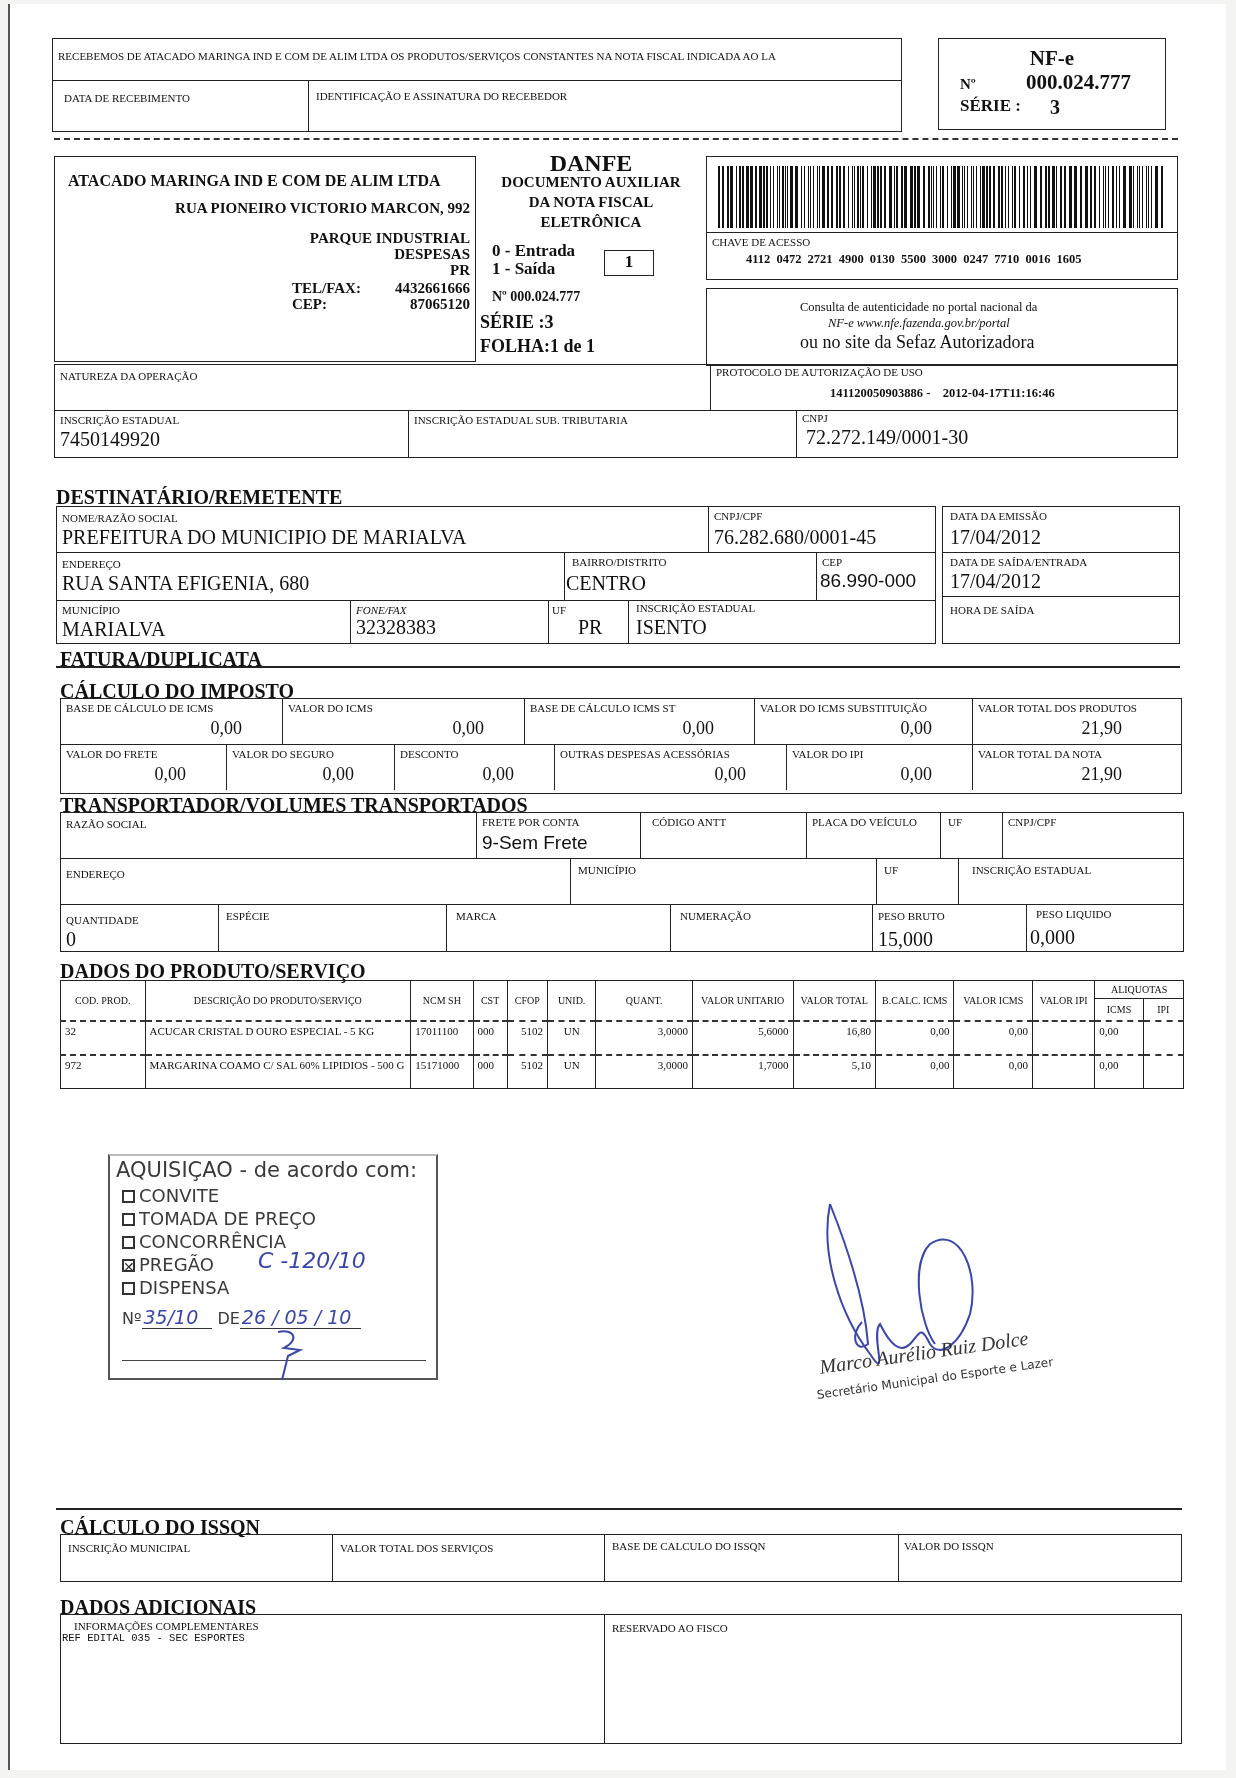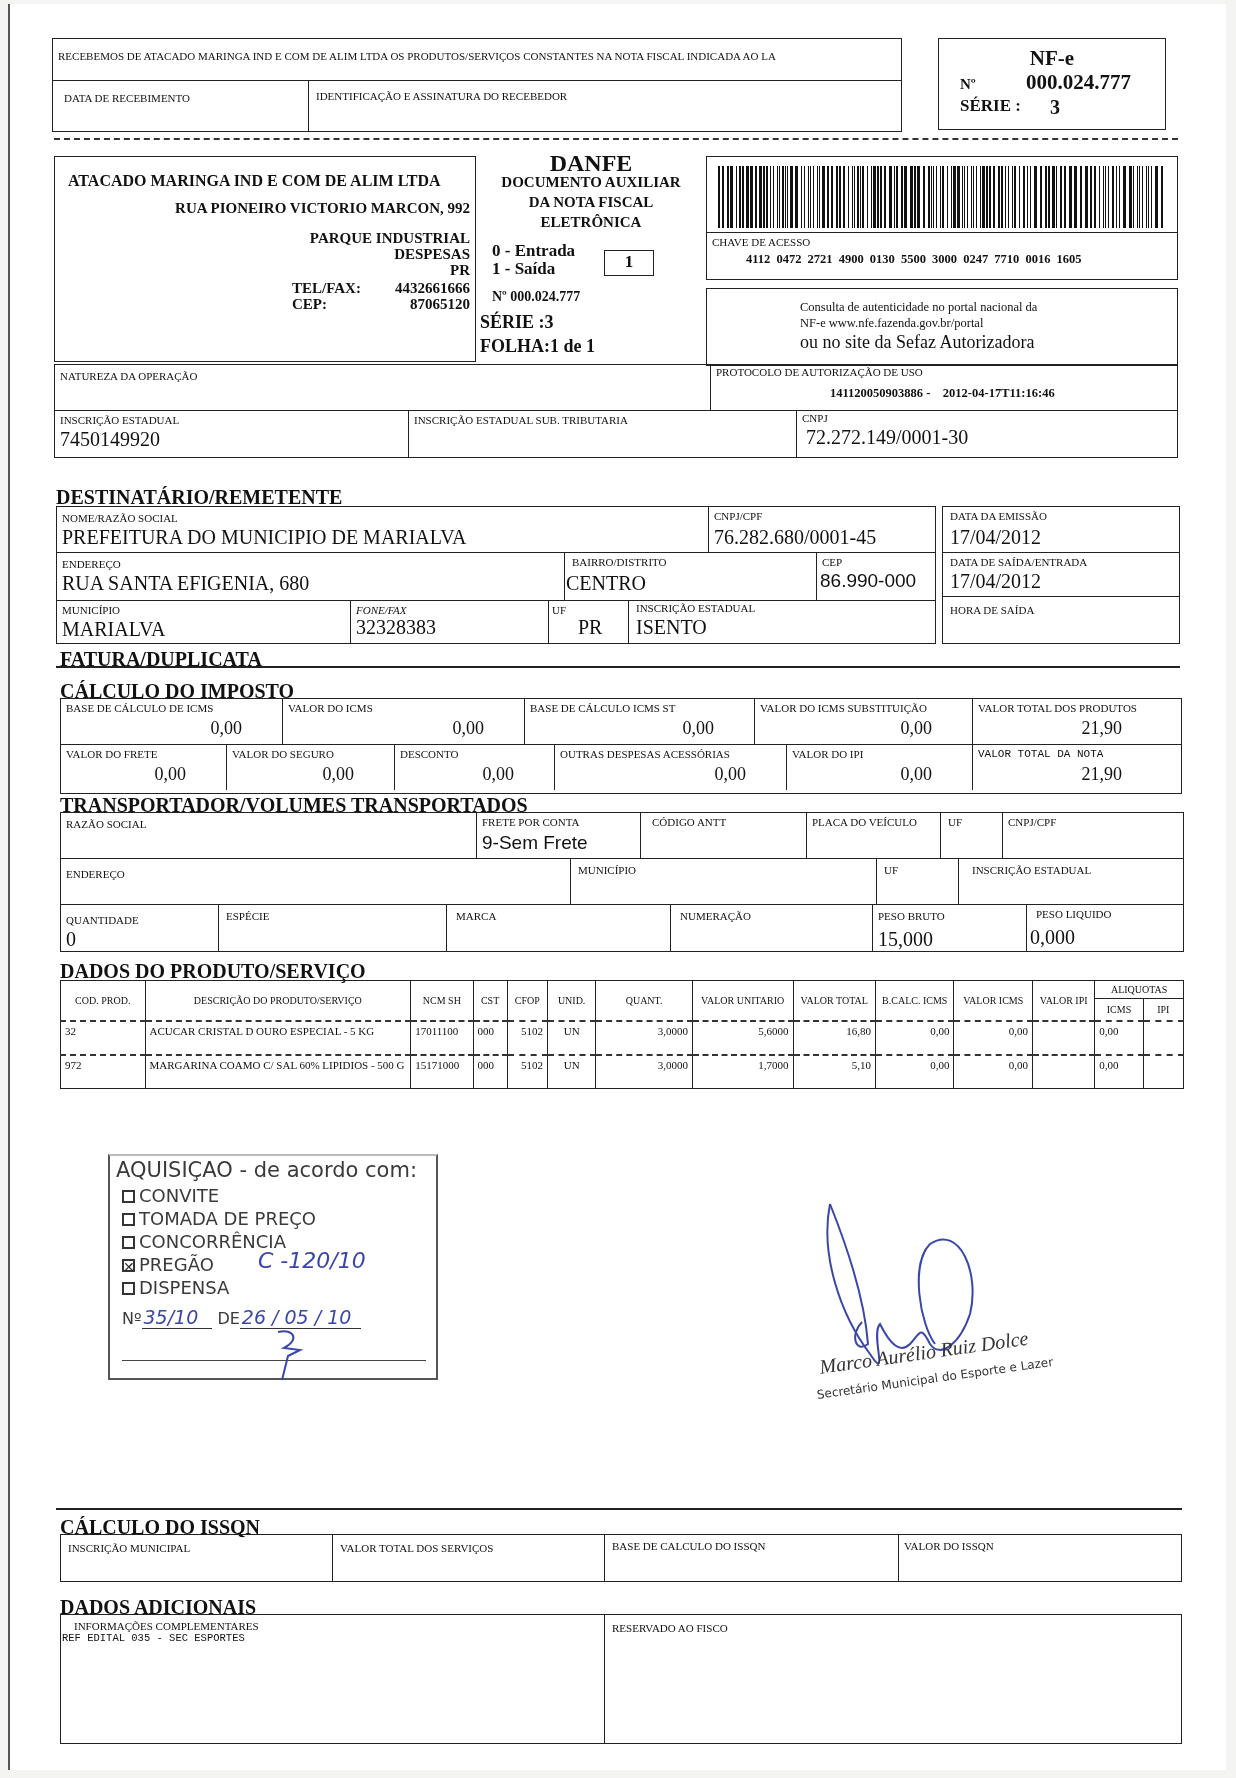--- a/index.html
+++ b/index.html
@@ -193,21 +193,21 @@
       <rect x="433" y="0" width="1" height="62" fill="#111"></rect>
       <rect x="437" y="0" width="3" height="62" fill="#111"></rect>
       <rect x="443" y="0" width="2" height="62" fill="#111"></rect>
     </svg>
   <div class="hline" style="left:696px;top:228px;width:472px;"></div>
   <div class="lbl" style="left:702px;top:232px;">CHAVE DE ACESSO</div>
   <div class="abs b" style="left:736px;top:248px;font-size:12.5px;word-spacing:3px;">4112 0472 2721 4900 0130 5500 3000 0247 7710 0016 1605</div>
 
   <div class="box" style="left:696px;top:284px;width:472px;height:78px;"></div>
   <div class="abs" style="left:790px;top:296px;font-size:12.5px;">Consulta de autenticidade no portal  nacional da</div>
-  <div class="abs" style="left:790px;top:312px;font-size:12.5px;">NF-e www.nfe.fazenda.gov.br/portal</div>
+  <div class="abs" style="left:818px;top:312px;font-size:12.5px;font-style:italic;">NF-e www.nfe.fazenda.gov.br/portal</div>
   <div class="abs" style="left:790px;top:328px;font-size:18px;">ou no site da Sefaz Autorizadora</div>
 
   <div class="box" style="left:44px;top:360px;width:1124px;height:94px;"></div>
   <div class="vline" style="left:700px;top:360px;height:46px;"></div>
   <div class="hline" style="left:44px;top:406px;width:1124px;"></div>
   <div class="vline" style="left:398px;top:406px;height:48px;"></div>
   <div class="vline" style="left:786px;top:406px;height:48px;"></div>
   <div class="lbl" style="left:50px;top:366px;">NATUREZA DA OPERAÇÃO</div>
   <div class="lbl" style="left:706px;top:362px;">PROTOCOLO DE AUTORIZAÇÃO DE USO</div>
   <div class="abs b" style="left:820px;top:382px;font-size:12.5px;white-space:pre;">141120050903886 -    2012-04-17T11:16:46</div>
@@ -444,15 +444,15 @@
     <div class="vline" style="left: 384px; top: 740px; height: 46px;"></div>
     <div class="lbl" style="left: 390px; top: 744px;">DESCONTO</div>
     <div class="vals r" style="left: 384px; top: 760px; width: 120px;">0,00</div>
     <div class="vline" style="left: 544px; top: 740px; height: 46px;"></div>
     <div class="lbl" style="left: 550px; top: 744px;">OUTRAS DESPESAS ACESSÓRIAS</div>
     <div class="vals r" style="left: 544px; top: 760px; width: 192px;">0,00</div>
     <div class="vline" style="left: 776px; top: 740px; height: 46px;"></div>
     <div class="lbl" style="left: 782px; top: 744px;">VALOR DO IPI</div>
     <div class="vals r" style="left: 776px; top: 760px; width: 146px;">0,00</div>
     <div class="vline" style="left: 962px; top: 740px; height: 46px;"></div>
-    <div class="lbl" style="left: 968px; top: 744px; font-family: Liberation Mono, monospace;">VALOR TOTAL DA NOTA</div>
+    <div class="lbl" style="left: 968px; top: 744px;">VALOR TOTAL DA NOTA</div>
     <div class="vals r" style="left: 962px; top: 760px; width: 150px;">21,90</div>
   </div>
 
 </body></html>

